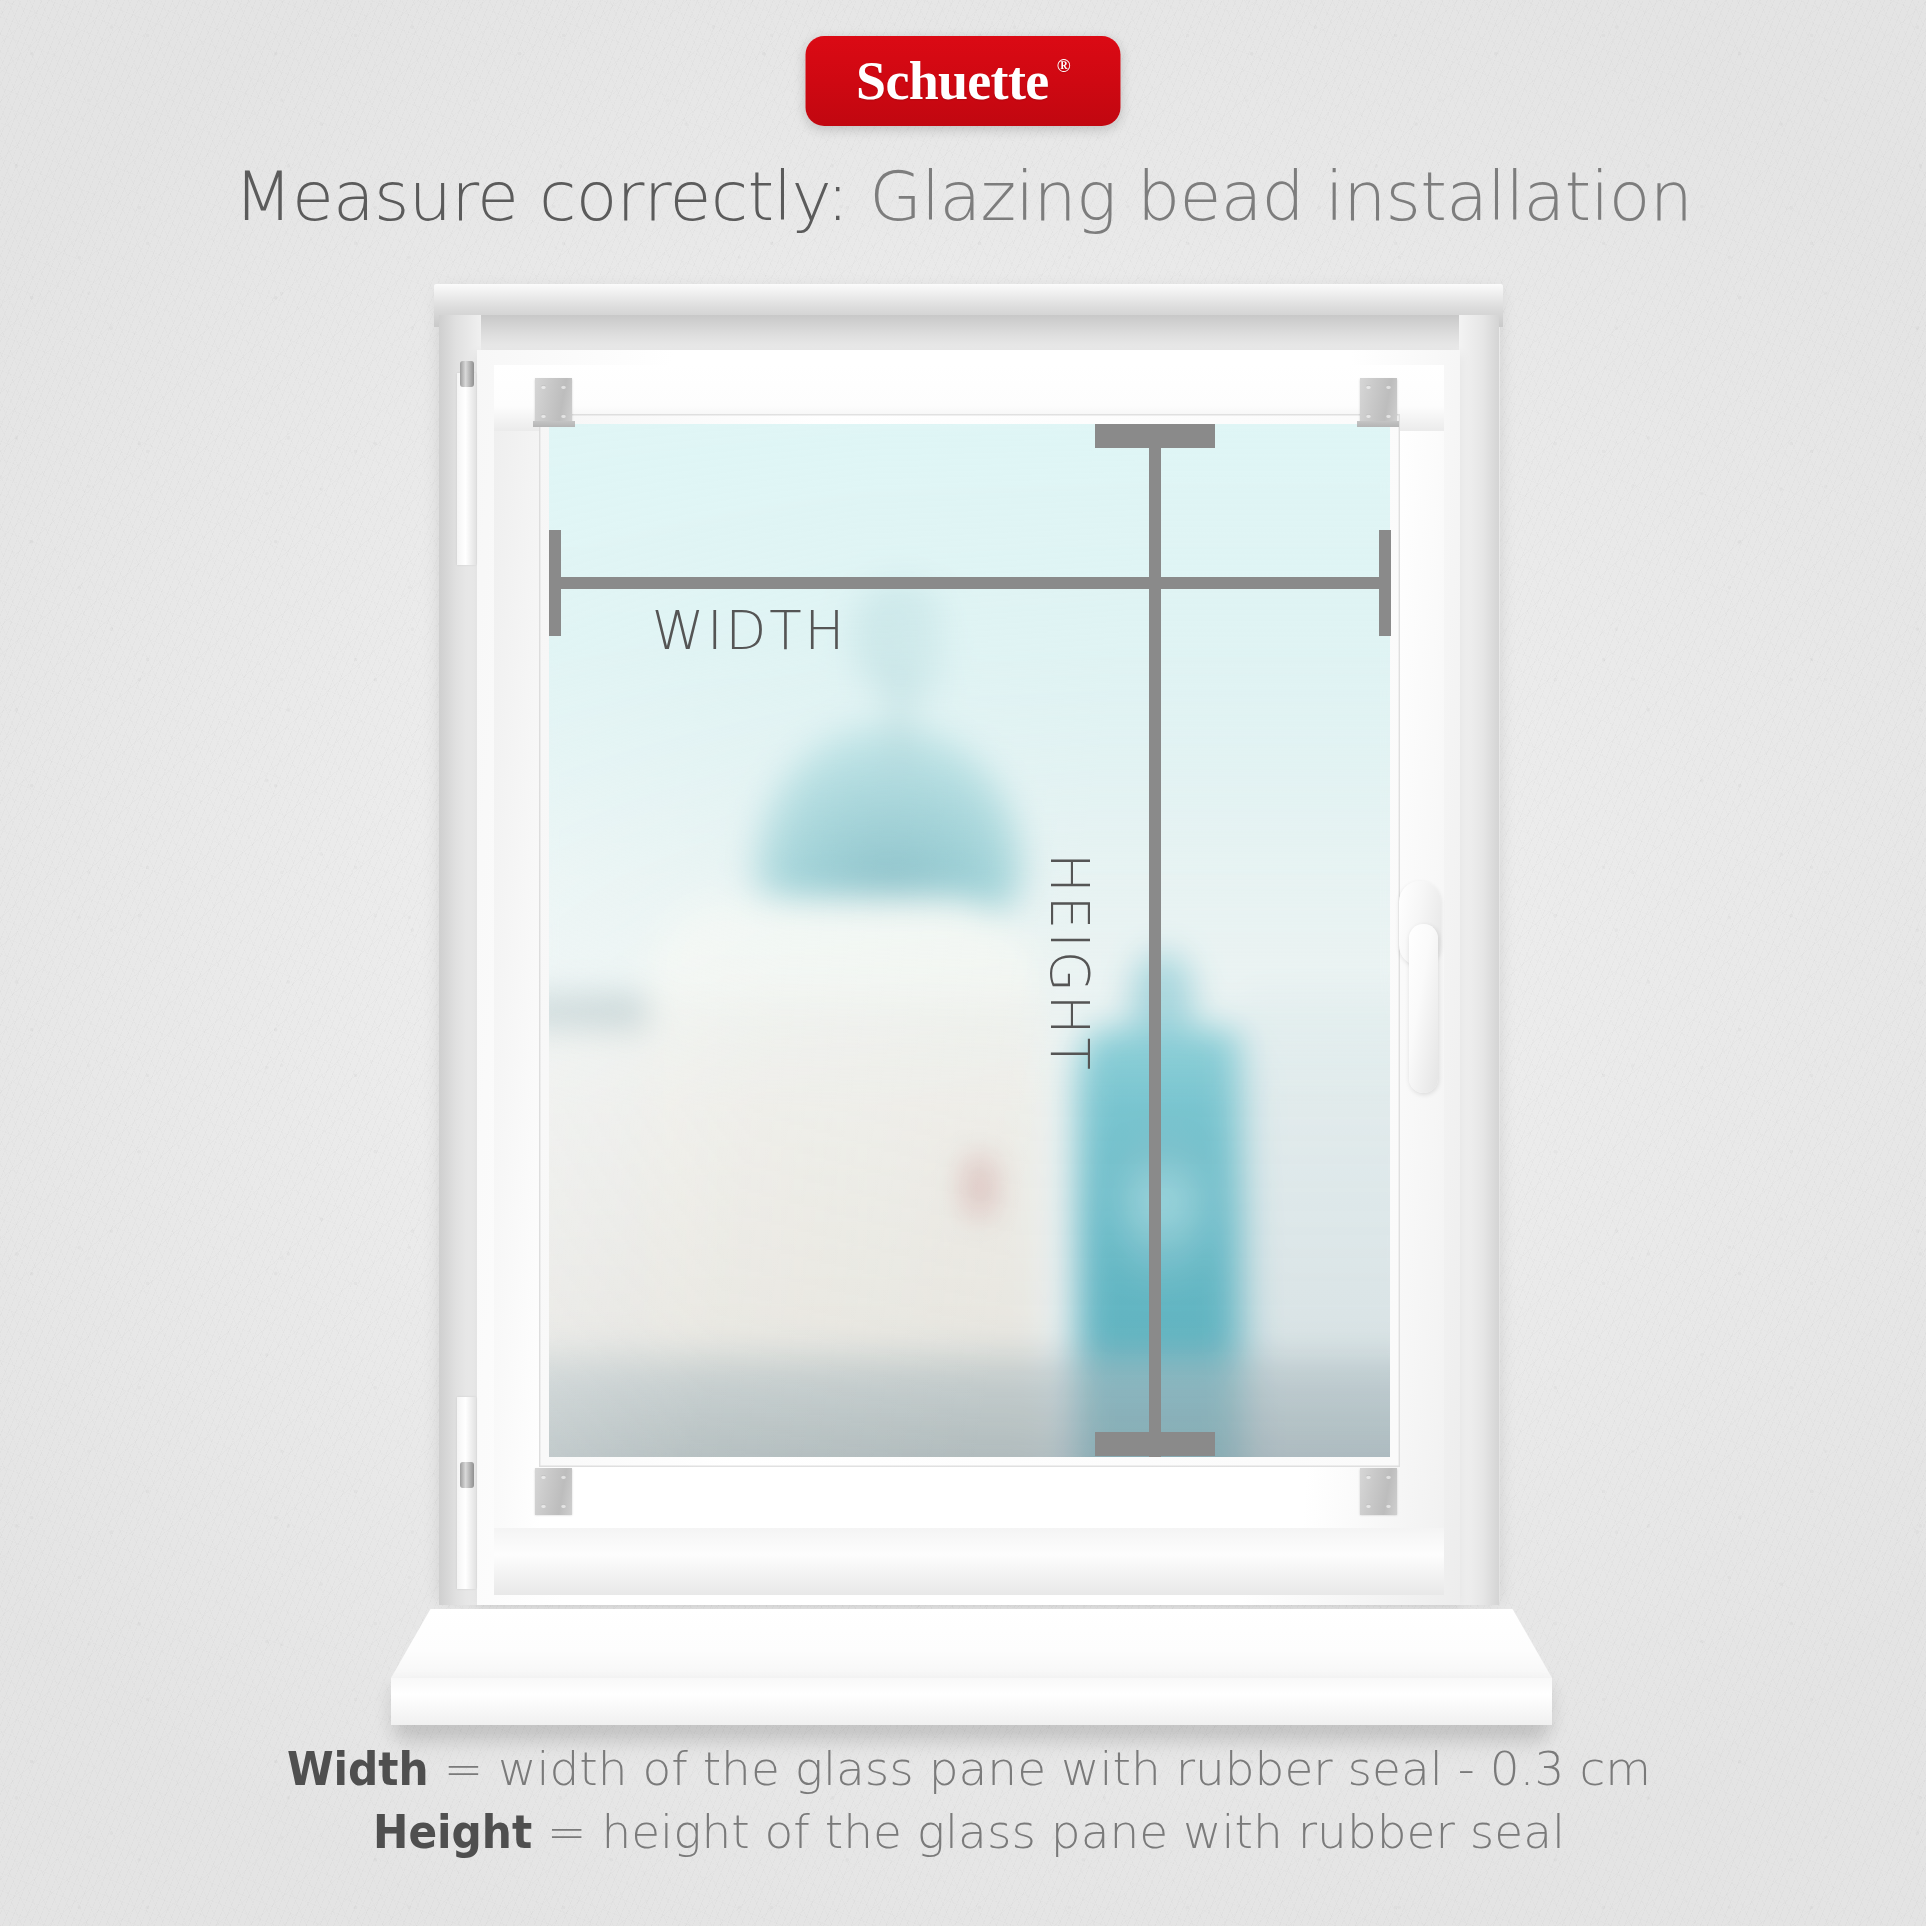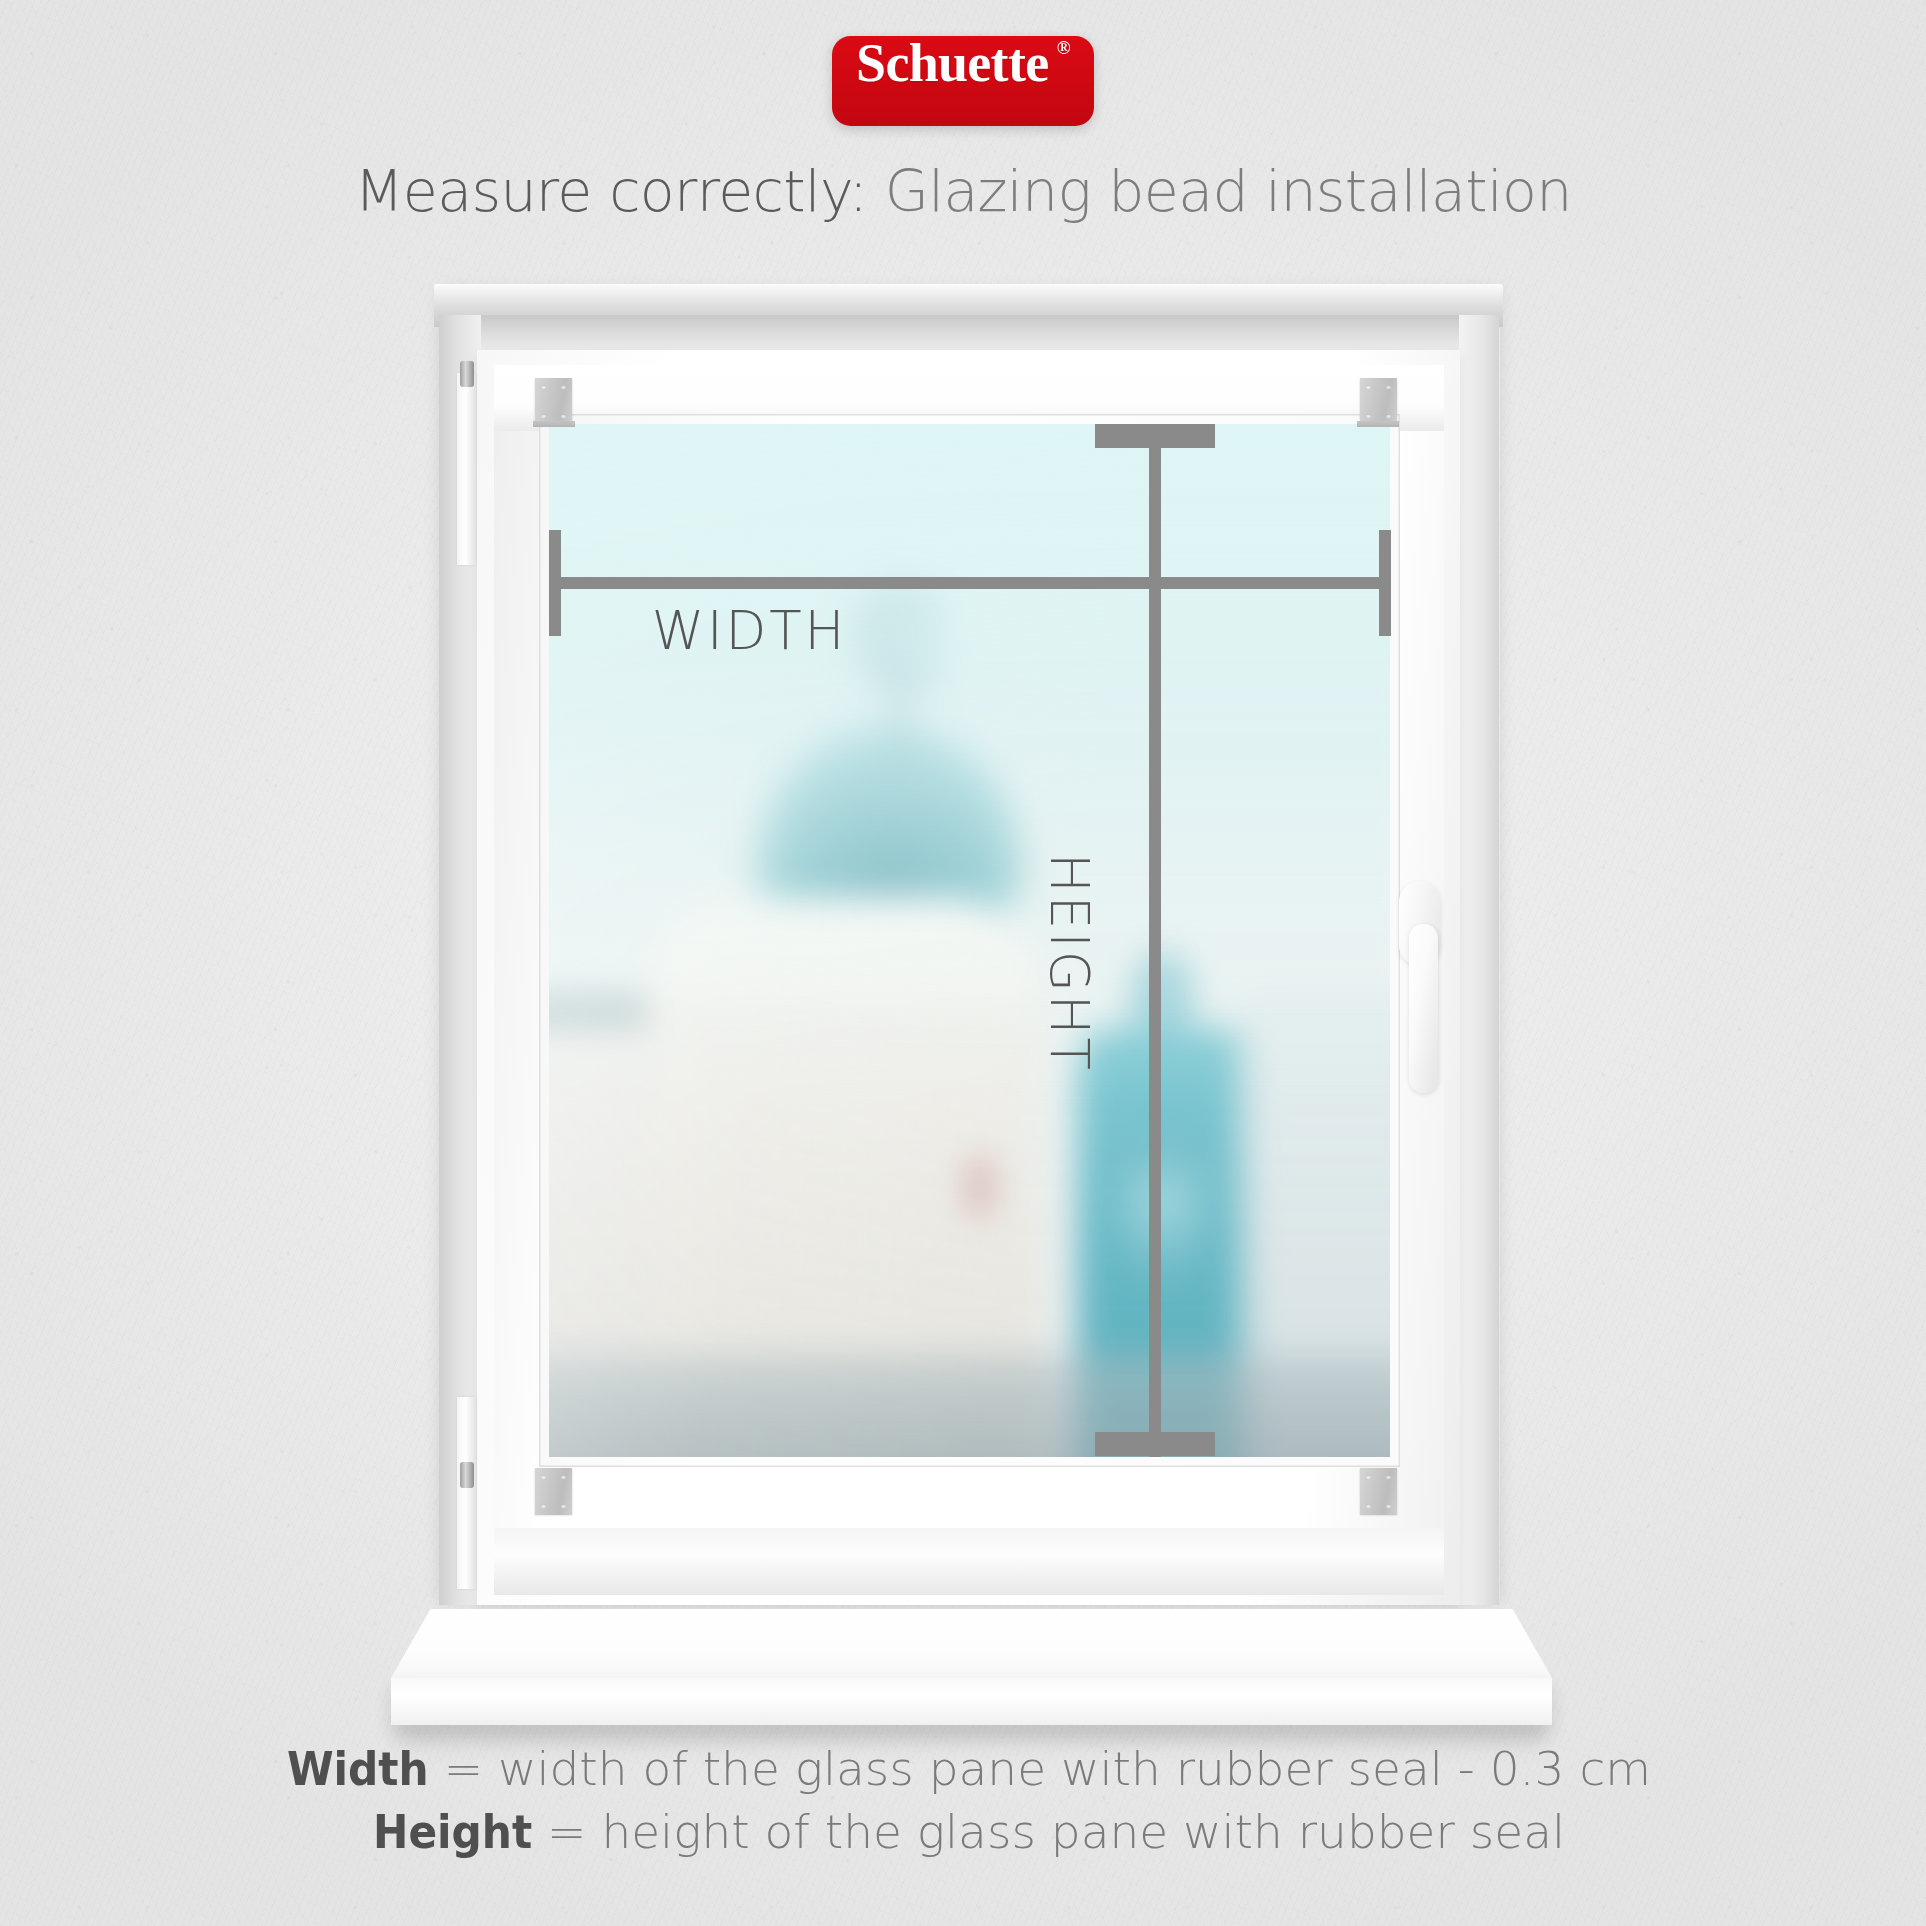--- a/index.html
+++ b/index.html
@@ -38,40 +38,40 @@
       radial-gradient(circle at 24% 78%, rgba(130,130,130,.10) 0 1.4px, transparent 2.1px),
       radial-gradient(circle at 59% 88%, rgba(130,130,130,.12) 0 1.4px, transparent 2.1px),
       radial-gradient(circle at 93% 72%, rgba(130,130,130,.12) 0 1.4px, transparent 2.1px),
       radial-gradient(circle at 46% 52%, rgba(130,130,130,.09) 0 1.4px, transparent 2.1px);
     background-size:244px 244px,301px 301px,208px 208px,365px 365px,272px 272px,330px 330px,236px 236px,287px 287px,193px 193px;
   }
 
   
   #logo{
     position:absolute;left:50%;top:36px;transform:translateX(-50%);
-    width:262px;height:90px;border-radius:18.6px;
+    width:315px;height:90px;border-radius:18.6px;
     background:linear-gradient(180deg,#db0a14 0%,#cf0812 50%,#c10710 100%);
     box-shadow:0 3.6px 11.5px rgba(0,0,0,.16);
-    display:flex;justify-content:center;
+    display:flex;align-items:center;justify-content:center;
   }
   #logo-text{
     color:#fff;font-family:"Liberation Serif", serif;font-weight:bold;
     font-size:54px;letter-spacing:-0.7px;line-height:1;
     position:relative;padding-right:21.5px;
     text-shadow:0 1.4px 1.4px rgba(0,0,0,.12);
   }
   #logo-reg{
     position:absolute;right:0;top:2.9px;font-size:18.6px;font-weight:bold;
   }
 
   
   #headline{
     position:absolute;left:0;right:0;top:163px;
     text-align:center;white-space:nowrap;
-    font-size:57px;line-height:1;
+    font-size:68px;line-height:1;
     font-family:"DejaVu Sans", sans-serif;
     font-weight:300;font-stretch:condensed;
     letter-spacing:-0.7px;
   }
   #headline-a{color:#5b5b5b;}
   #headline-b{color:#7d7d7d;}
 
   
   #window-scene{position:absolute;left:0;top:0;width:1926px;height:1926px;}
 

